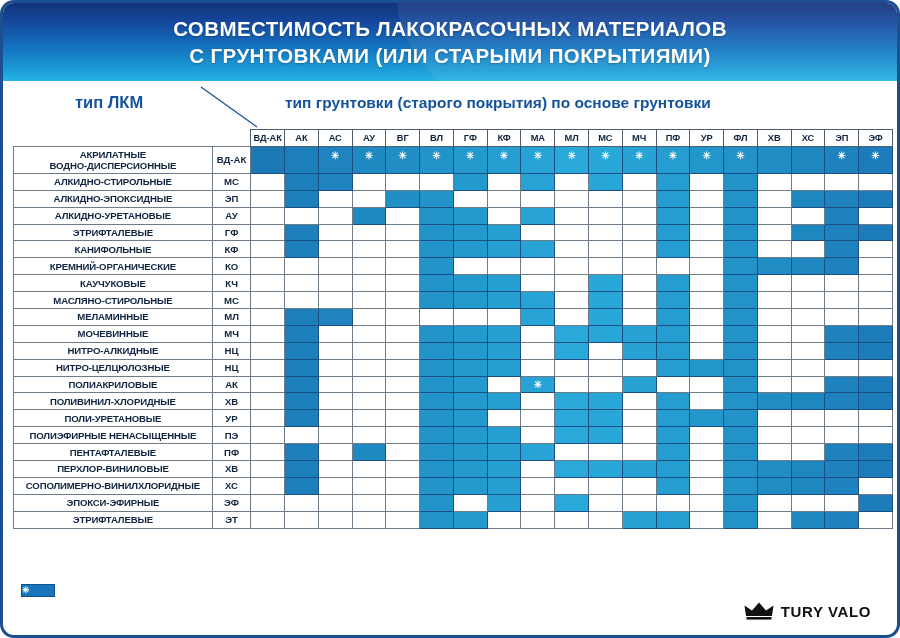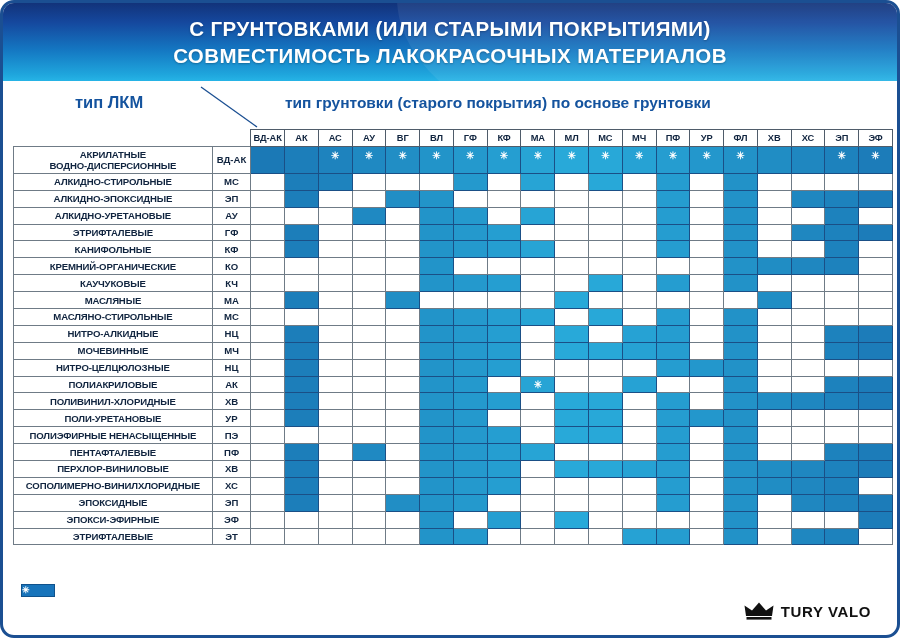--- a/index.html
+++ b/index.html
@@ -208,22 +208,22 @@
     letter-spacing: 0.6px;
     color: #111111;
   }
 </style>
 </head>
 <body>
 
 <div id="poster">
 
   <div id="banner">
+    <div class="banner-line">СОВМЕСТИМОСТЬ ЛАКОКРАСОЧНЫХ МАТЕРИАЛОВ</div>
     <div class="banner-line">С ГРУНТОВКАМИ (ИЛИ СТАРЫМИ ПОКРЫТИЯМИ)</div>
-    <div class="banner-line">СОВМЕСТИМОСТЬ ЛАКОКРАСОЧНЫХ МАТЕРИАЛОВ</div>
   </div>
 
   <div id="captions">
     <div id="caption-lkm">тип ЛКМ</div>
     <div id="caption-primer">тип грунтовки (старого покрытия) по основе грунтовки</div>
     <svg id="diag-rule" viewBox="0 0 60 44">
       <line x1="2" y1="2" x2="58" y2="42" stroke="#1b4f92" stroke-width="1.3"></line>
     </svg>
   </div>
 
@@ -489,43 +489,20 @@
             <td class="cell"></td>
             <td class="cell on" style="background: rgb(37, 157, 208);"></td>
             <td class="cell"></td>
             <td class="cell on" style="background: rgb(34, 146, 200);"></td>
             <td class="cell"></td>
             <td class="cell"></td>
             <td class="cell"></td>
             <td class="cell"></td>
           </tr>
           <tr>
-            <td class="rowname">МАСЛЯНЫЕ</td>
-            <td class="rowcode">МА</td>
-            <td class="cell"></td>
-            <td class="cell on" style="background: rgb(28, 126, 186);"></td>
-            <td class="cell"></td>
-            <td class="cell"></td>
-            <td class="cell on" style="background: rgb(33, 142, 197);"></td>
-            <td class="cell"></td>
-            <td class="cell"></td>
-            <td class="cell"></td>
-            <td class="cell"></td>
-            <td class="cell on" style="background: rgb(40, 169, 217);"></td>
-            <td class="cell"></td>
-            <td class="cell"></td>
-            <td class="cell"></td>
-            <td class="cell"></td>
-            <td class="cell"></td>
-            <td class="cell on" style="background: rgb(32, 141, 196);"></td>
-            <td class="cell"></td>
-            <td class="cell"></td>
-            <td class="cell"></td>
-          </tr>
-          <tr>
             <td class="rowname">МАСЛЯНО-СТИРОЛЬНЫЕ</td>
             <td class="rowcode">МС</td>
             <td class="cell"></td>
             <td class="cell"></td>
             <td class="cell"></td>
             <td class="cell"></td>
             <td class="cell"></td>
             <td class="cell on" style="background: rgb(34, 148, 201);"></td>
             <td class="cell on" style="background: rgb(36, 153, 205);"></td>
             <td class="cell on" style="background: rgb(37, 158, 209);"></td>
@@ -535,41 +512,41 @@
             <td class="cell"></td>
             <td class="cell on" style="background: rgb(37, 157, 208);"></td>
             <td class="cell"></td>
             <td class="cell on" style="background: rgb(34, 146, 200);"></td>
             <td class="cell"></td>
             <td class="cell"></td>
             <td class="cell"></td>
             <td class="cell"></td>
           </tr>
           <tr>
-            <td class="rowname">НИТРО-АЛКИДНЫЕ</td>
-            <td class="rowcode">НЦ</td>
-            <td class="cell"></td>
-            <td class="cell on" style="background: rgb(28, 126, 186);"></td>
-            <td class="cell"></td>
-            <td class="cell"></td>
-            <td class="cell"></td>
-            <td class="cell on" style="background: rgb(34, 148, 201);"></td>
-            <td class="cell on" style="background: rgb(36, 153, 205);"></td>
-            <td class="cell on" style="background: rgb(37, 158, 209);"></td>
-            <td class="cell"></td>
-            <td class="cell on" style="background: rgb(40, 169, 217);"></td>
-            <td class="cell"></td>
-            <td class="cell on" style="background: rgb(38, 162, 212);"></td>
-            <td class="cell on" style="background: rgb(37, 157, 208);"></td>
-            <td class="cell"></td>
-            <td class="cell on" style="background: rgb(34, 146, 200);"></td>
-            <td class="cell"></td>
-            <td class="cell"></td>
-            <td class="cell on" style="background: rgb(29, 130, 189);"></td>
-            <td class="cell on" style="background: rgb(28, 124, 185);"></td>
+            <td class="rowname">МЕЛАМИННЫЕ</td>
+            <td class="rowcode">МЛ</td>
+            <td class="cell"></td>
+            <td class="cell on" style="background: rgb(28, 126, 186);"></td>
+            <td class="cell on" style="background: rgb(30, 131, 190);"></td>
+            <td class="cell"></td>
+            <td class="cell"></td>
+            <td class="cell"></td>
+            <td class="cell"></td>
+            <td class="cell"></td>
+            <td class="cell on" style="background: rgb(39, 164, 213);"></td>
+            <td class="cell"></td>
+            <td class="cell on" style="background: rgb(40, 168, 216);"></td>
+            <td class="cell"></td>
+            <td class="cell on" style="background: rgb(37, 157, 208);"></td>
+            <td class="cell"></td>
+            <td class="cell on" style="background: rgb(34, 146, 200);"></td>
+            <td class="cell"></td>
+            <td class="cell"></td>
+            <td class="cell"></td>
+            <td class="cell"></td>
           </tr>
           <tr>
             <td class="rowname">МОЧЕВИННЫЕ</td>
             <td class="rowcode">МЧ</td>
             <td class="cell"></td>
             <td class="cell on" style="background: rgb(28, 126, 186);"></td>
             <td class="cell"></td>
             <td class="cell"></td>
             <td class="cell"></td>
             <td class="cell on" style="background: rgb(34, 148, 201);"></td>
@@ -581,20 +558,43 @@
             <td class="cell on" style="background: rgb(38, 162, 212);"></td>
             <td class="cell on" style="background: rgb(37, 157, 208);"></td>
             <td class="cell"></td>
             <td class="cell on" style="background: rgb(34, 146, 200);"></td>
             <td class="cell"></td>
             <td class="cell"></td>
             <td class="cell on" style="background: rgb(29, 130, 189);"></td>
             <td class="cell on" style="background: rgb(28, 124, 185);"></td>
           </tr>
           <tr>
+            <td class="rowname">НИТРО-АЛКИДНЫЕ</td>
+            <td class="rowcode">НЦ</td>
+            <td class="cell"></td>
+            <td class="cell on" style="background: rgb(28, 126, 186);"></td>
+            <td class="cell"></td>
+            <td class="cell"></td>
+            <td class="cell"></td>
+            <td class="cell on" style="background: rgb(34, 148, 201);"></td>
+            <td class="cell on" style="background: rgb(36, 153, 205);"></td>
+            <td class="cell on" style="background: rgb(37, 158, 209);"></td>
+            <td class="cell"></td>
+            <td class="cell on" style="background: rgb(40, 169, 217);"></td>
+            <td class="cell"></td>
+            <td class="cell on" style="background: rgb(38, 162, 212);"></td>
+            <td class="cell on" style="background: rgb(37, 157, 208);"></td>
+            <td class="cell"></td>
+            <td class="cell on" style="background: rgb(34, 146, 200);"></td>
+            <td class="cell"></td>
+            <td class="cell"></td>
+            <td class="cell on" style="background: rgb(29, 130, 189);"></td>
+            <td class="cell on" style="background: rgb(28, 124, 185);"></td>
+          </tr>
+          <tr>
             <td class="rowname">НИТРО-ЦЕЛЦЮЛОЗНЫЕ</td>
             <td class="rowcode">НЦ</td>
             <td class="cell"></td>
             <td class="cell on" style="background: rgb(28, 126, 186);"></td>
             <td class="cell"></td>
             <td class="cell"></td>
             <td class="cell"></td>
             <td class="cell on" style="background: rgb(34, 148, 201);"></td>
             <td class="cell on" style="background: rgb(36, 153, 205);"></td>
             <td class="cell on" style="background: rgb(37, 158, 209);"></td>
@@ -765,43 +765,20 @@
             <td class="cell"></td>
             <td class="cell"></td>
             <td class="cell"></td>
             <td class="cell on" style="background: rgb(37, 157, 208);"></td>
             <td class="cell"></td>
             <td class="cell on" style="background: rgb(34, 146, 200);"></td>
             <td class="cell on" style="background: rgb(32, 141, 196);"></td>
             <td class="cell on" style="background: rgb(31, 135, 192);"></td>
             <td class="cell on" style="background: rgb(29, 130, 189);"></td>
             <td class="cell"></td>
-          </tr>
-          <tr>
-            <td class="rowname">ЭПОКСИДНЫЕ</td>
-            <td class="rowcode">ЭП</td>
-            <td class="cell"></td>
-            <td class="cell on" style="background: rgb(28, 126, 186);"></td>
-            <td class="cell"></td>
-            <td class="cell"></td>
-            <td class="cell on" style="background: rgb(33, 142, 197);"></td>
-            <td class="cell on" style="background: rgb(34, 148, 201);"></td>
-            <td class="cell on" style="background: rgb(36, 153, 205);"></td>
-            <td class="cell"></td>
-            <td class="cell"></td>
-            <td class="cell"></td>
-            <td class="cell"></td>
-            <td class="cell"></td>
-            <td class="cell on" style="background: rgb(37, 157, 208);"></td>
-            <td class="cell"></td>
-            <td class="cell on" style="background: rgb(34, 146, 200);"></td>
-            <td class="cell"></td>
-            <td class="cell on" style="background: rgb(31, 135, 192);"></td>
-            <td class="cell on" style="background: rgb(29, 130, 189);"></td>
-            <td class="cell on" style="background: rgb(28, 124, 185);"></td>
           </tr>
           <tr>
             <td class="rowname">ЭПОКСИ-ЭФИРНЫЕ</td>
             <td class="rowcode">ЭФ</td>
             <td class="cell"></td>
             <td class="cell"></td>
             <td class="cell"></td>
             <td class="cell"></td>
             <td class="cell"></td>
             <td class="cell on" style="background: rgb(34, 148, 201);"></td>

